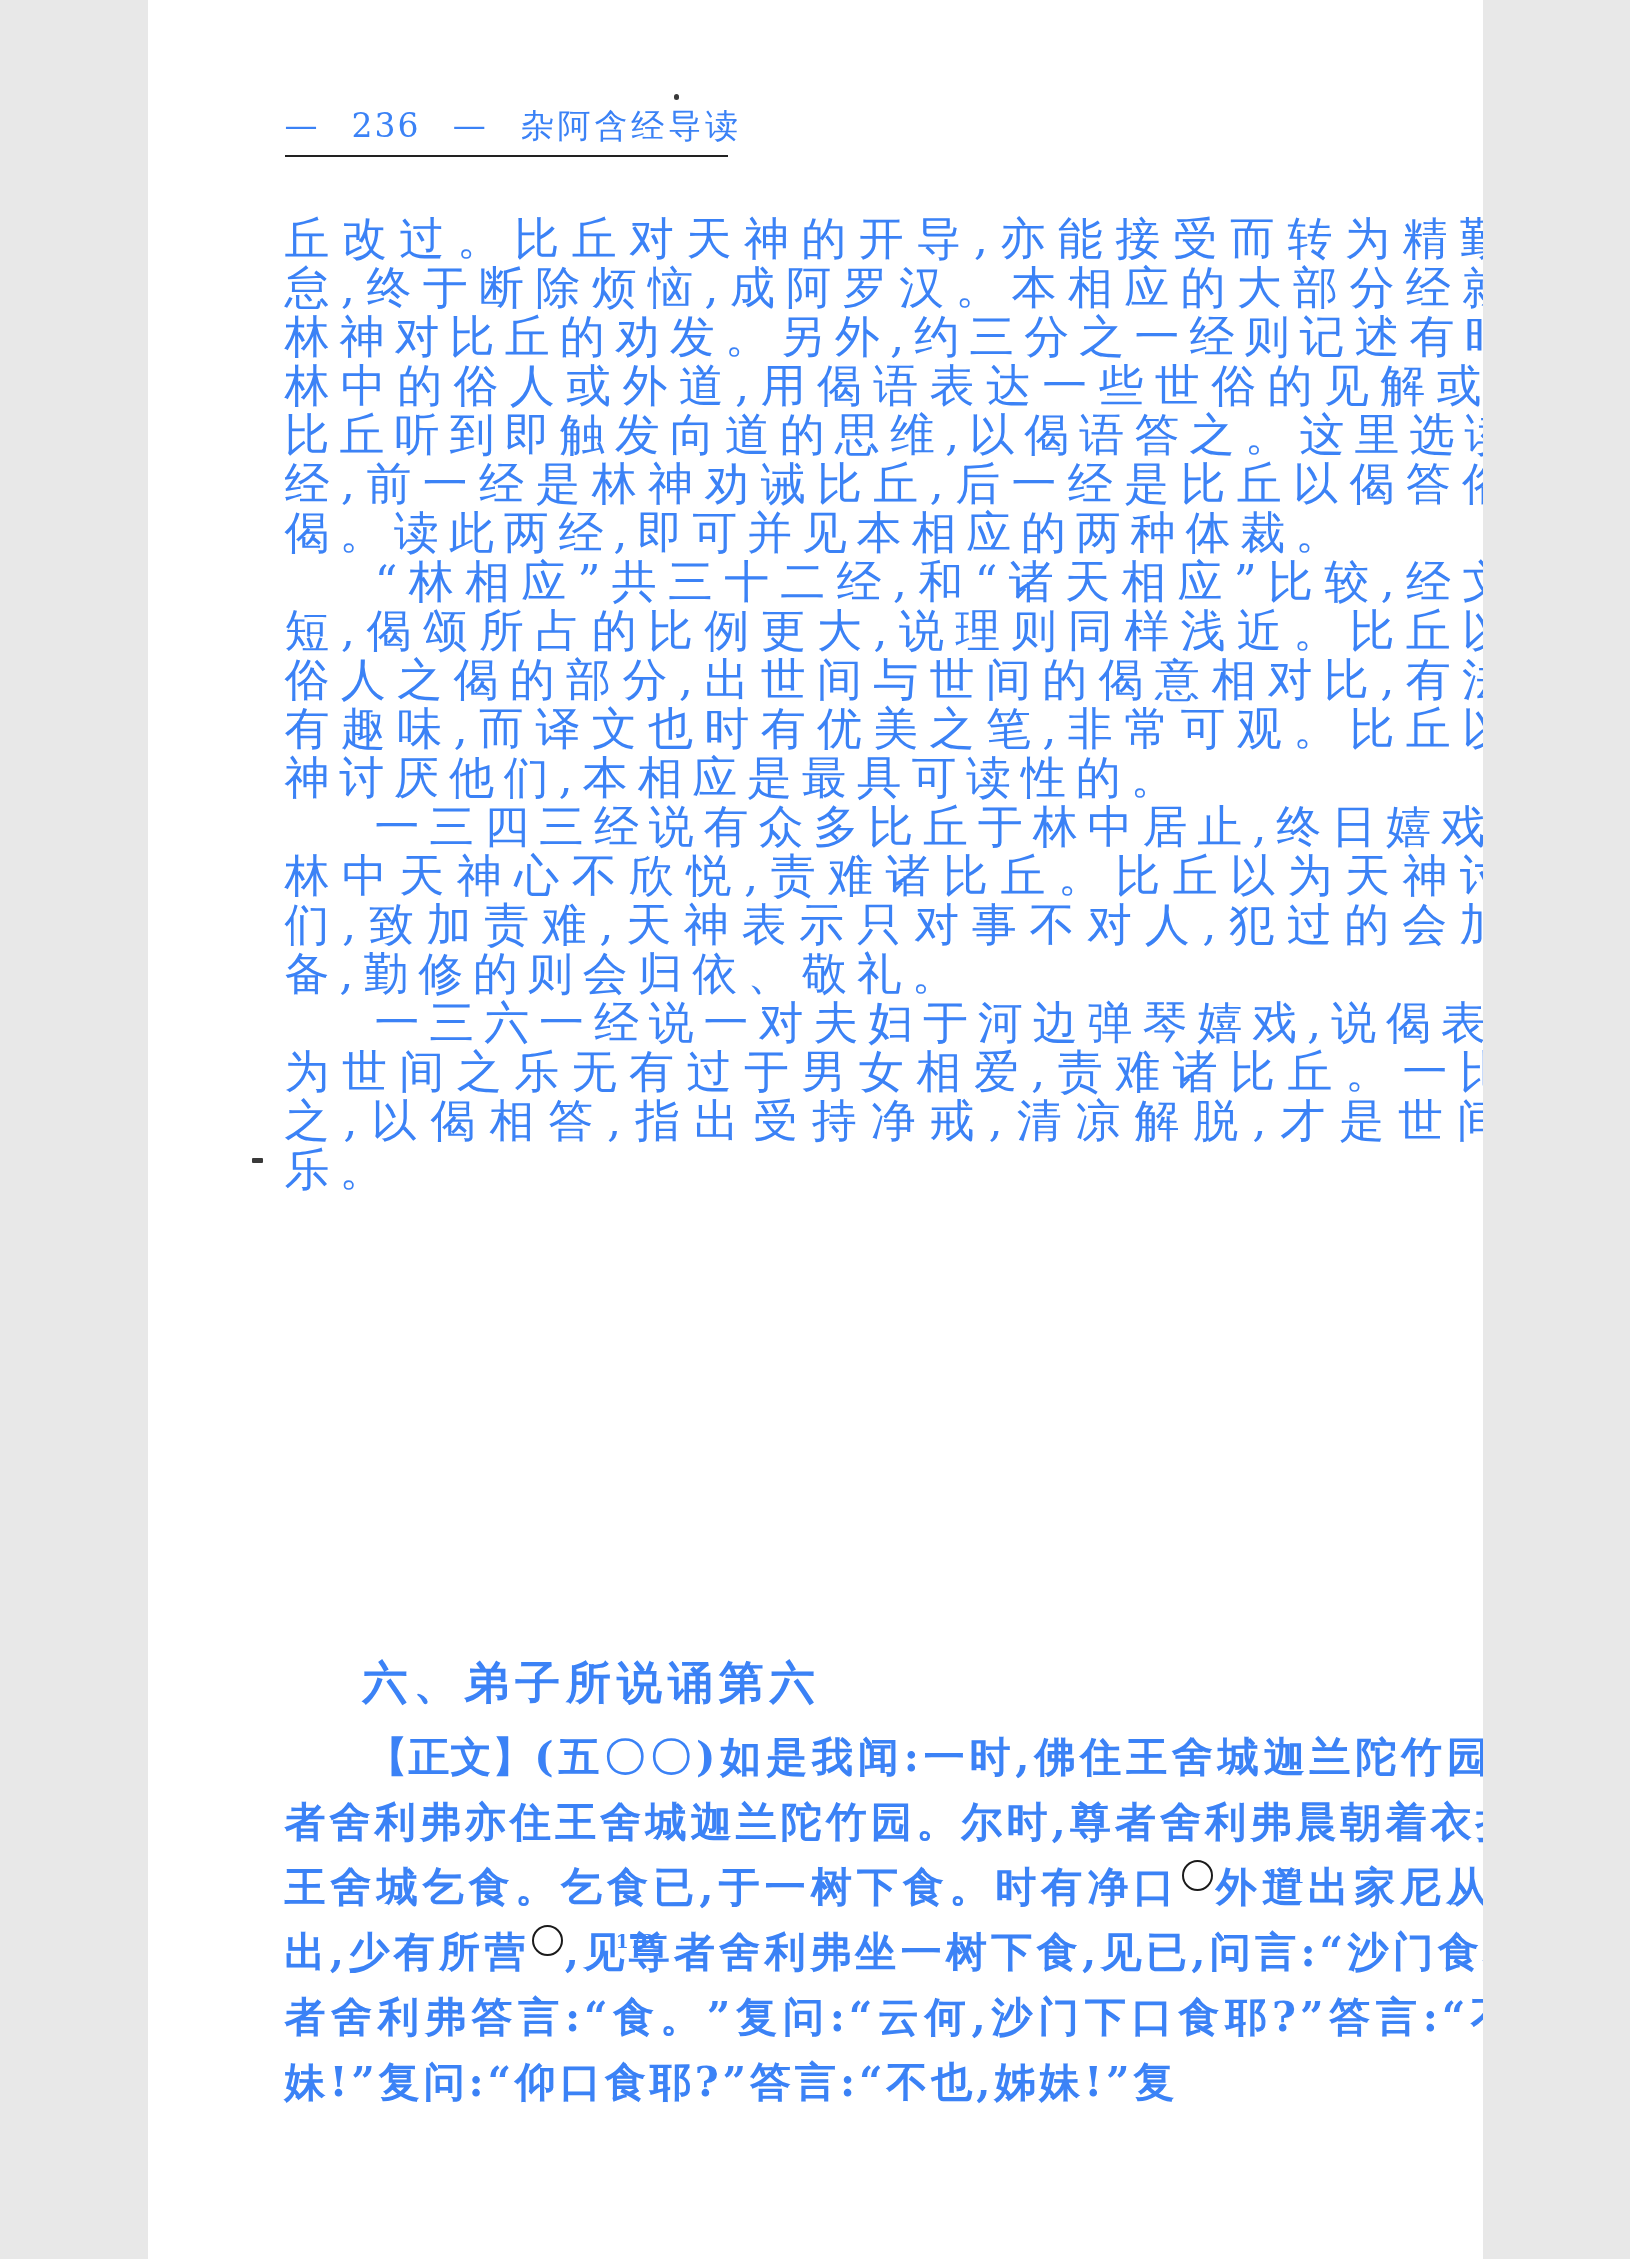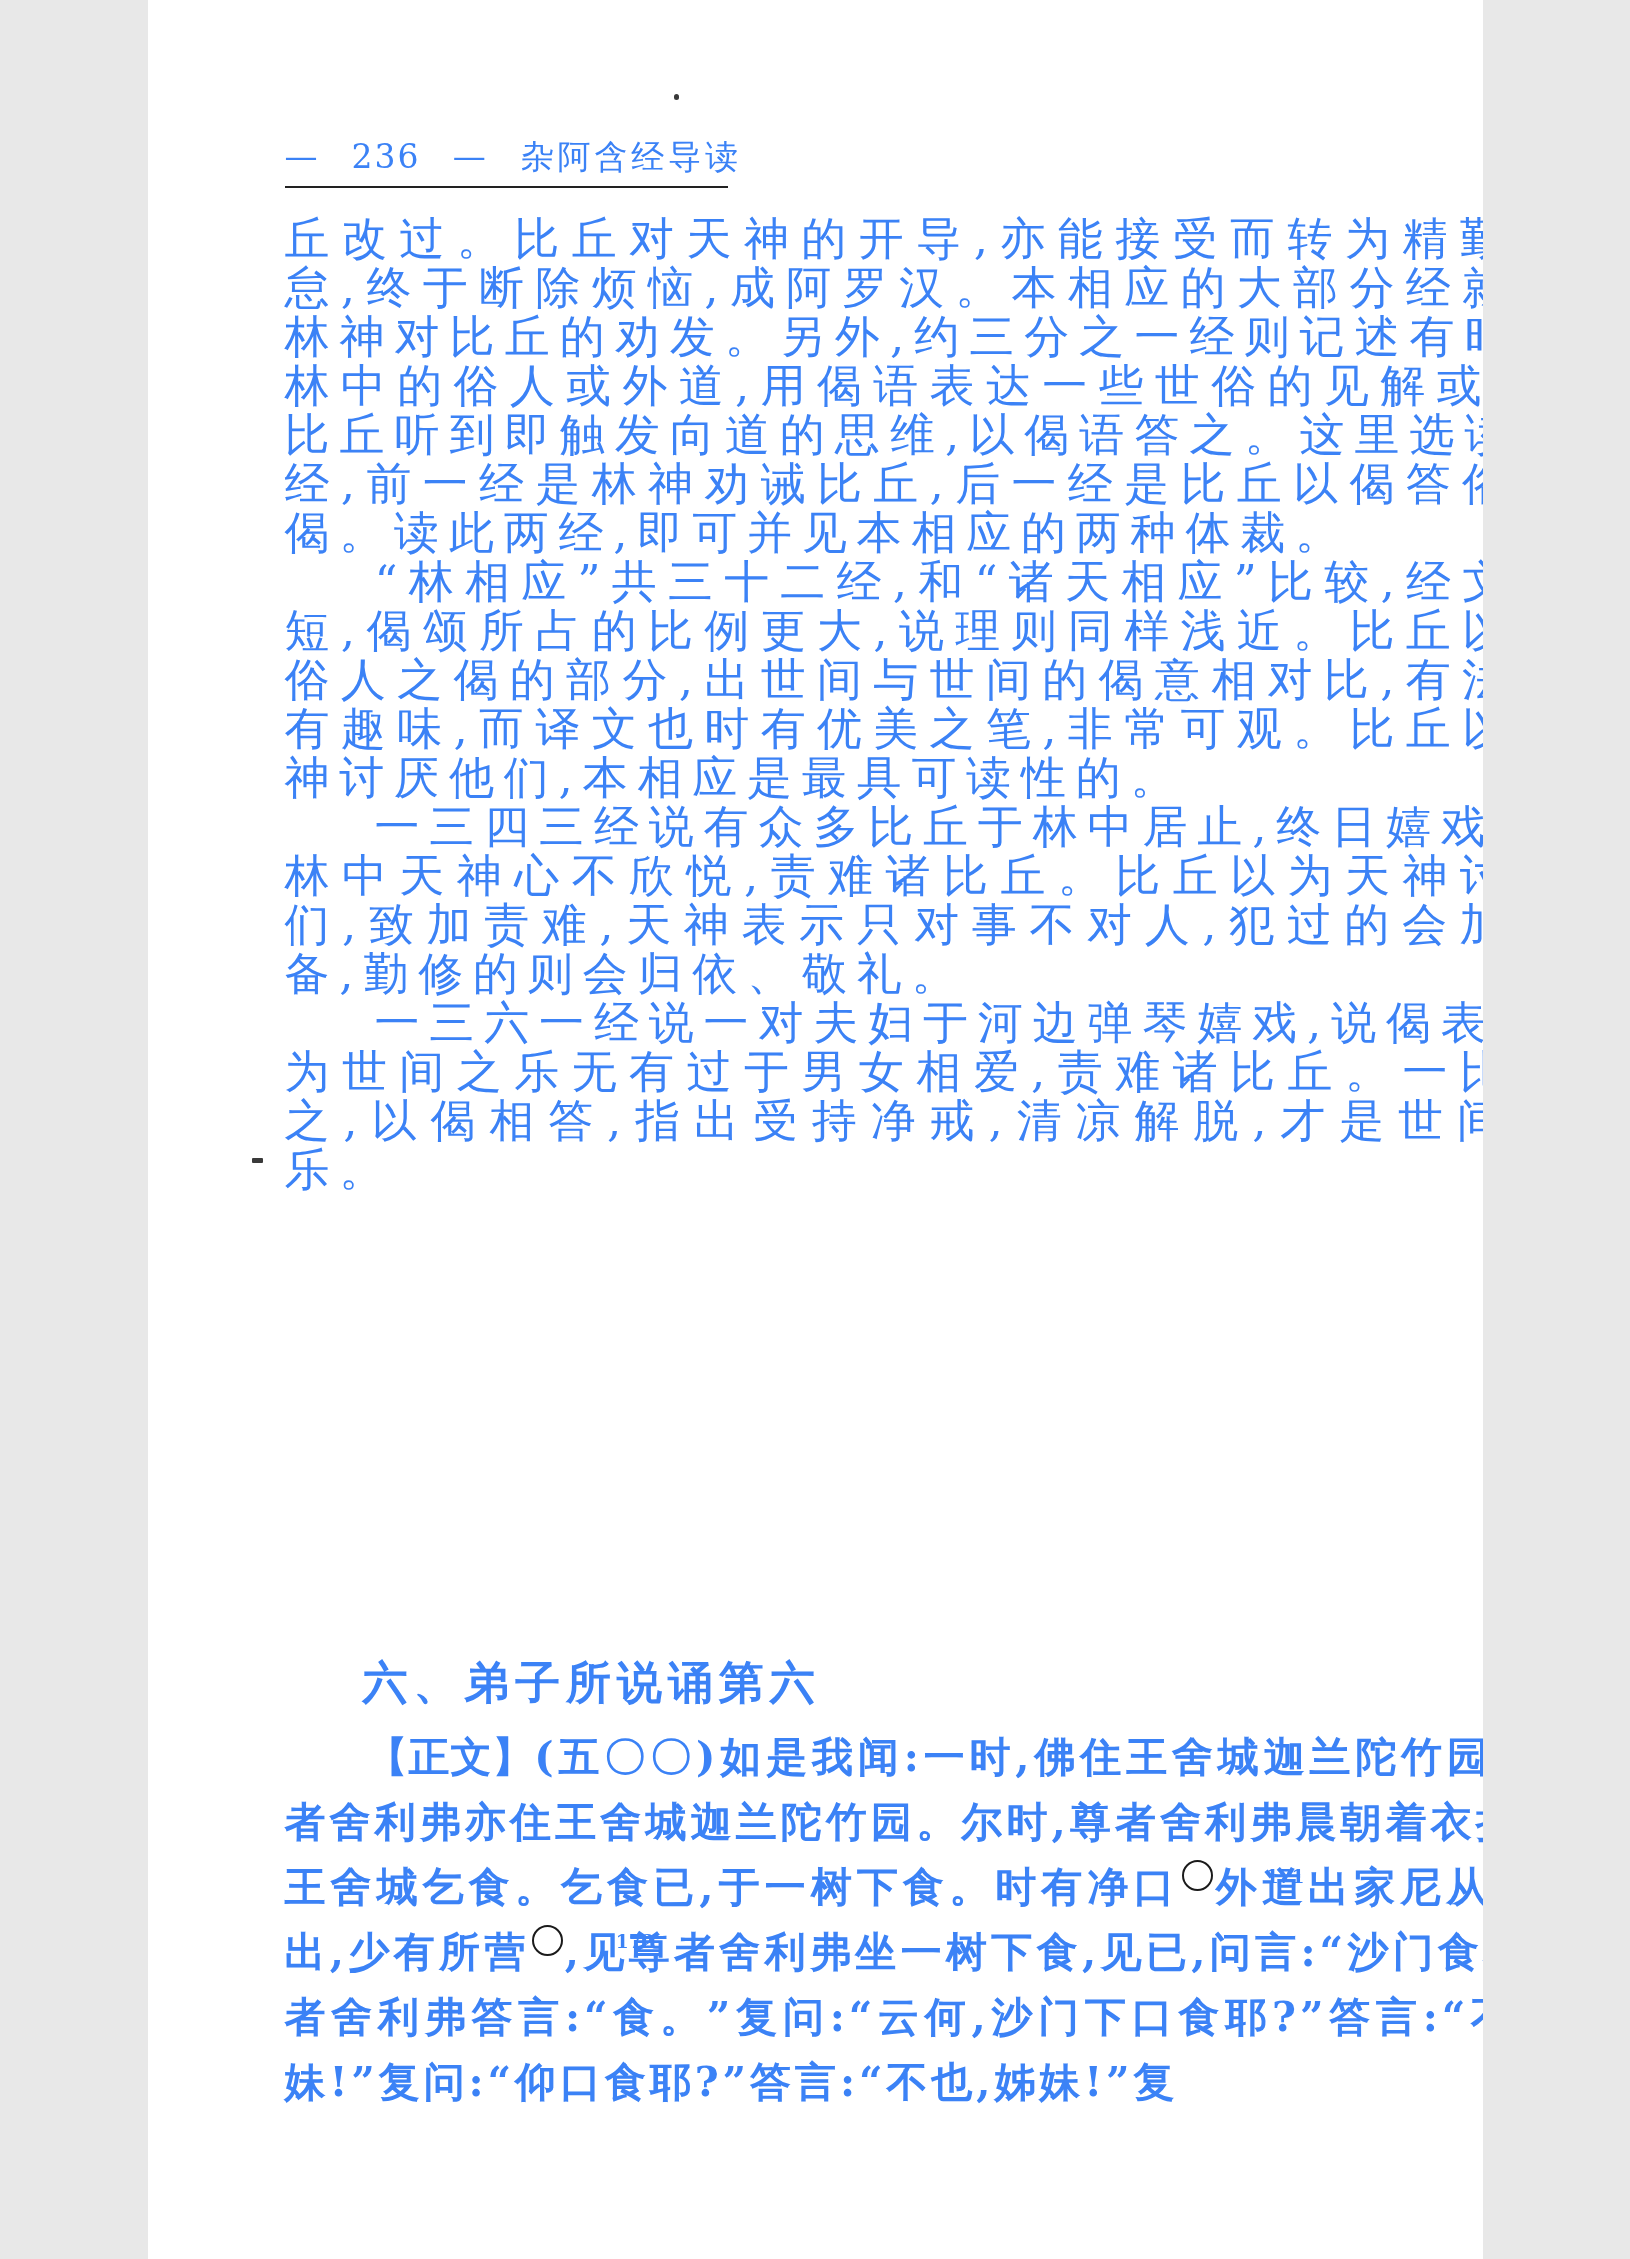--- a/index.html
+++ b/index.html
@@ -23,21 +23,21 @@
     width: 443px;
     padding-bottom: 7.8px;
     border-bottom: 2.9px solid #222;
     font-size: 33px;
     line-height: 43px;
     white-space: nowrap;
     display: flex;
     align-items: baseline;
   }
   .header .page-marker { word-spacing: 19.6px; letter-spacing: 2px; }
-  .header .book-title  { margin-left: 33px; letter-spacing: 3.9px; margin-top: 31px; }
+  .header .book-title  { margin-left: 33px; letter-spacing: 3.9px; }
 
   
   .main-text {
     position: absolute;
     left: 137px;
     top: 214px;
     width: 1345px;
     font-size: 45px;
     line-height: 49px;
     letter-spacing: 9.8px;

